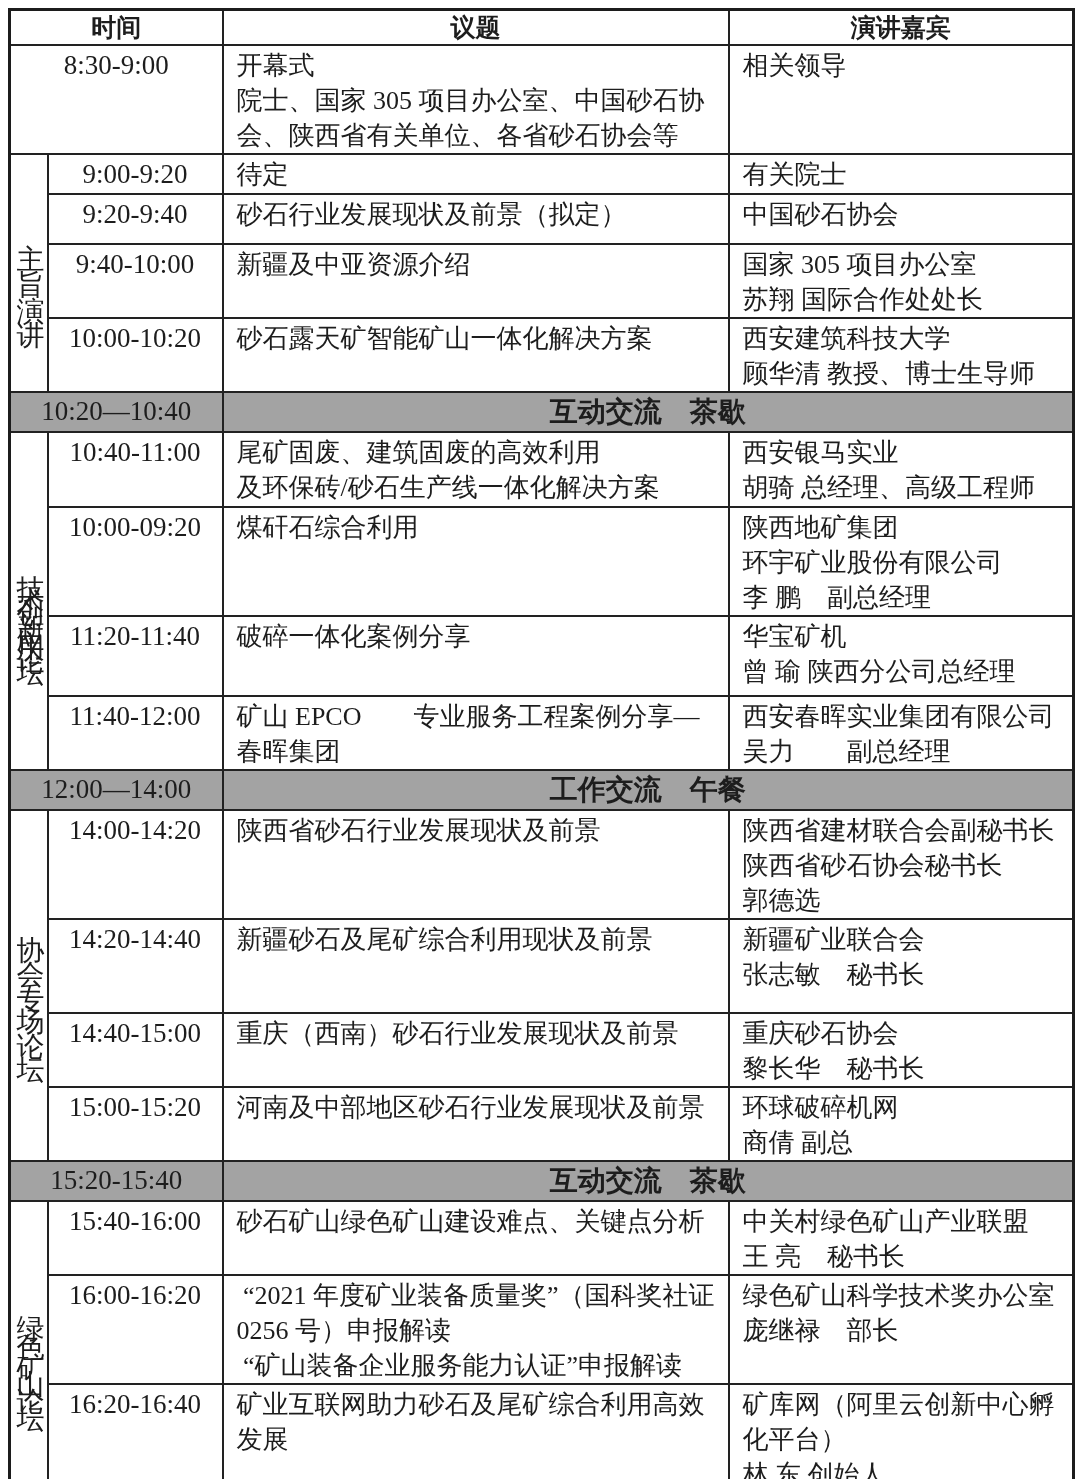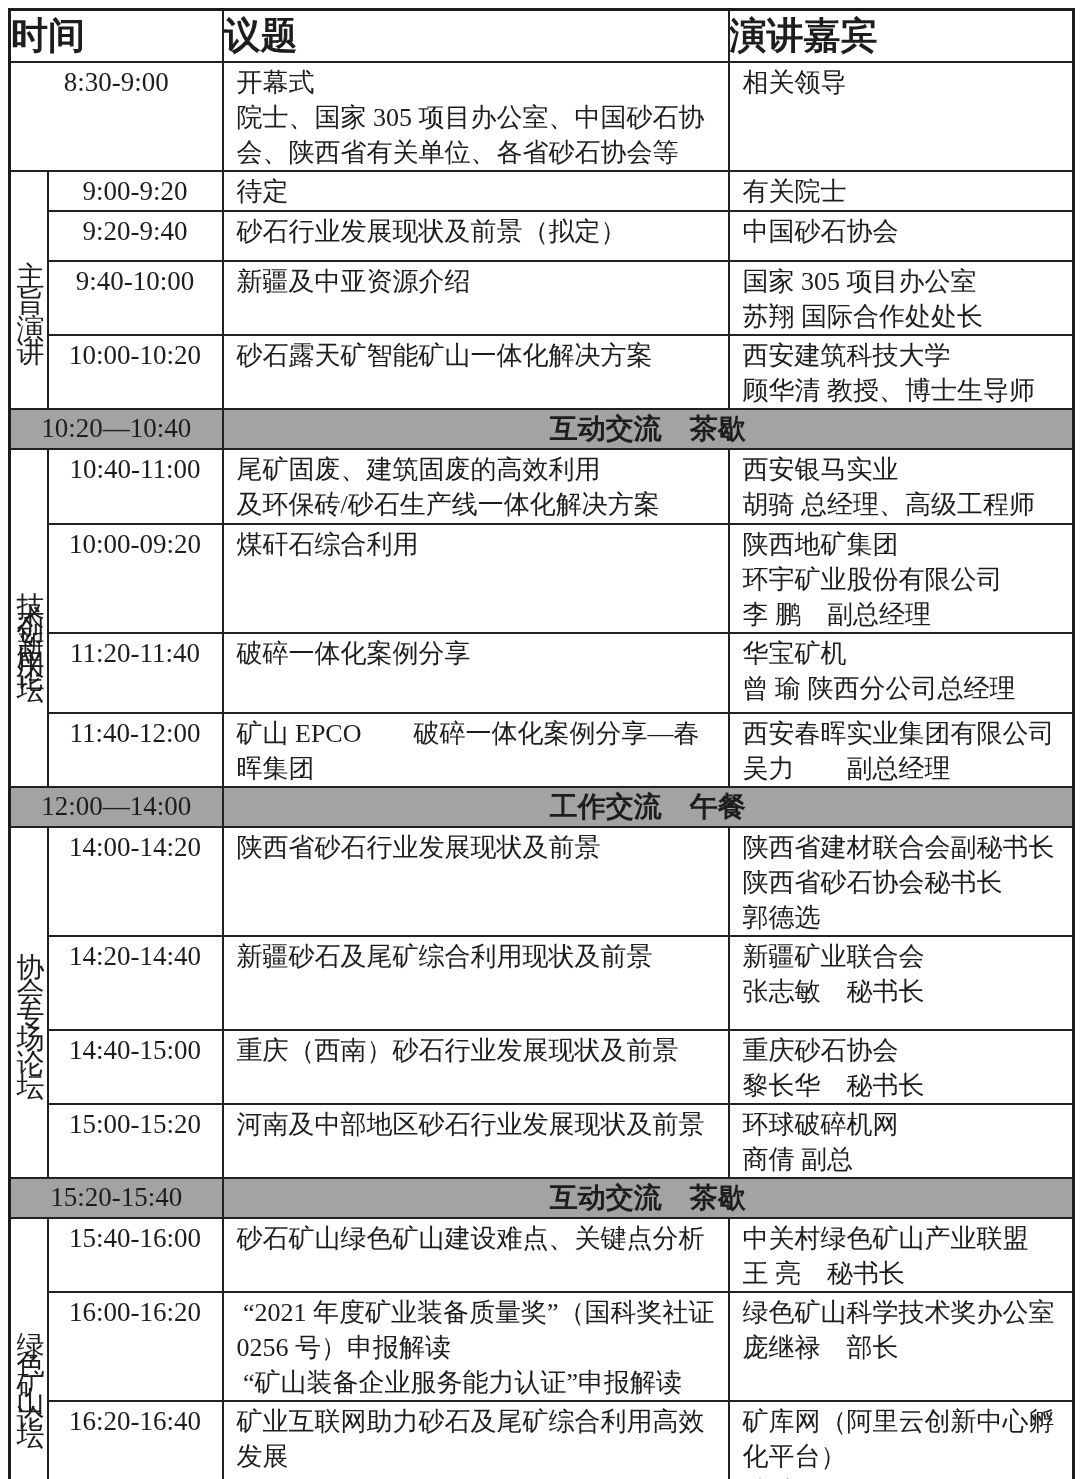--- a/index.html
+++ b/index.html
@@ -22,22 +22,22 @@
   col.c-speaker{width:345px;}
   td{
     border:2px solid #222222;
     vertical-align:top;
     overflow:hidden;
   }
   
   tr.hdr td{
     font-family:"Liberation Sans","DejaVu Sans",sans-serif;
     font-weight:bold;
-    font-size:37px;
-    text-align:left;
+    font-size:25px;
+    text-align:center;
     vertical-align:middle;
     padding:0;
   }
   
   td.time{
     text-align:center;
     font-size:27px;
     line-height:35px;
     padding-top:2px;
   }
@@ -154,21 +154,21 @@
 李 鹏　副总经理</td>
     </tr>
     <tr style="height:80px">
       <td class="time">11:20-11:40</td>
       <td class="topic">破碎一体化案例分享</td>
       <td class="speaker">华宝矿机
 曾 瑜 陕西分公司总经理</td>
     </tr>
     <tr style="height:72px">
       <td class="time">11:40-12:00</td>
-      <td class="topic">矿山 EPCO　　破碎一体化案例分享—春晖集团</td>
+      <td class="topic">矿山 EPCO　　专业服务工程案例分享—春晖集团</td>
       <td class="speaker">西安春晖实业集团有限公司
 吴力　　副总经理</td>
     </tr>
 
     <tr class="band" style="height:36px">
       <td colspan="2" class="time">12:00—14:00</td>
       <td colspan="2" class="blabel">工作交流　午餐</td>
     </tr>
 
     <tr style="height:106px">

